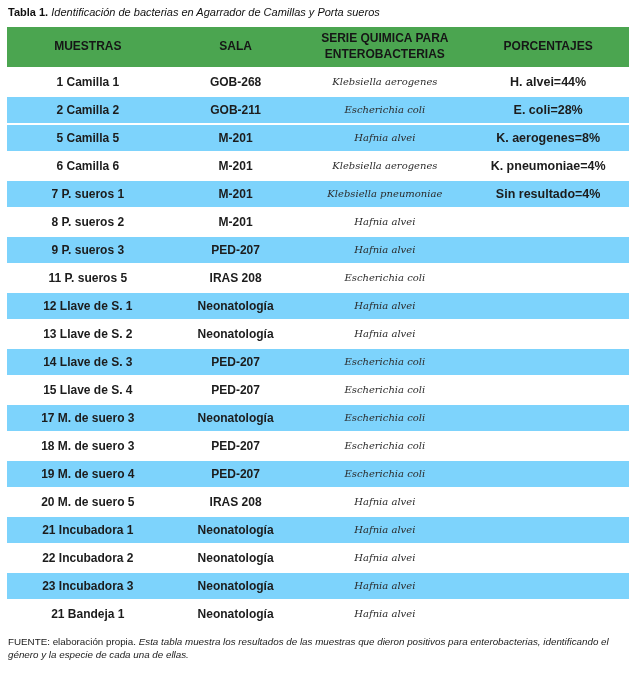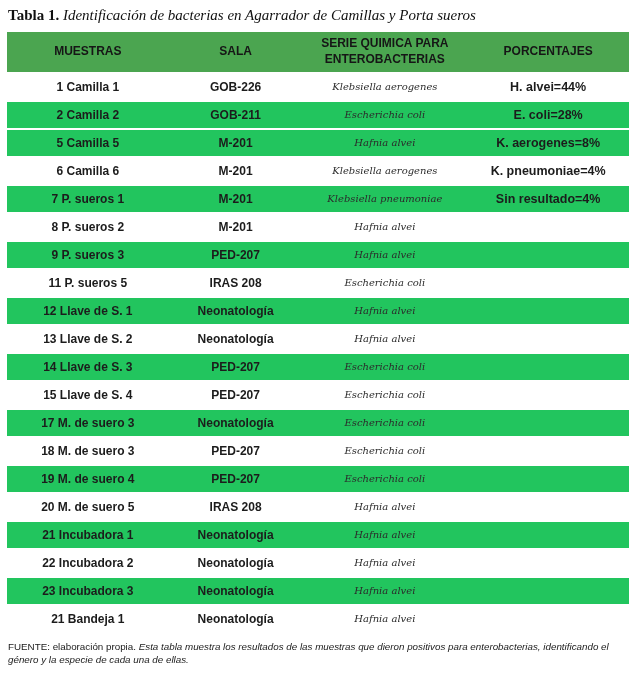--- a/index.html
+++ b/index.html
@@ -11,22 +11,22 @@
   .page {
     width: 636px;
     height: 699px;
     box-sizing: border-box;
     padding: 4px 7px 0 7px;
     background: #ffffff;
     overflow: hidden;
   }
   .caption {
     margin: 2px 0 7px 1px;
-    font-family: Liberation Serif, serif;
-    font-size: 15px;
+    font-family: Liberation Sans, sans-serif;
+    font-size: 11px;
     color: #101010;
     line-height: 1.25;
   }
   .caption .cap-label { font-weight: bold; }
   .caption .cap-text  { font-style: italic; }
 
   table.bacteria {
     width: 622px;
     border-collapse: collapse;
     table-layout: fixed;
@@ -54,21 +54,21 @@
     height: 26px;
     padding: 0 3px;
     border-bottom: 2px solid #ffffff;
     font-size: 12px;
     font-weight: bold;
     color: #1c1c1c;
     background: #ffffff;
     overflow: hidden;
     white-space: nowrap;
   }
-  table.bacteria tr.alt td { background: #22c55e; }
+  table.bacteria tr.alt td { background: #7dd3fc; }
   table.bacteria td.serie {
     font-family: "DejaVu Serif", serif;
     font-style: italic;
     font-weight: normal;
     font-size: 10px;
     color: #2b2b2b;
   }
   table.bacteria td.porcentaje { font-size: 12.5px; }
 
   .source-note {
@@ -102,21 +102,21 @@
       <tr>
         <th>MUESTRAS</th>
         <th>SALA</th>
         <th>SERIE QUIMICA PARA ENTEROBACTERIAS</th>
         <th>PORCENTAJES</th>
       </tr>
     </thead>
     <tbody>
         <tr>
           <td class="muestra">1 Camilla 1</td>
-          <td class="sala">GOB-226</td>
+          <td class="sala">GOB-268</td>
           <td class="serie">Klebsiella aerogenes</td>
           <td class="porcentaje">H. alvei=44%</td>
         </tr>
         <tr class="alt">
           <td class="muestra">2 Camilla 2</td>
           <td class="sala">GOB-211</td>
           <td class="serie">Escherichia coli</td>
           <td class="porcentaje">E. coli=28%</td>
         </tr>
         <tr class="alt">

